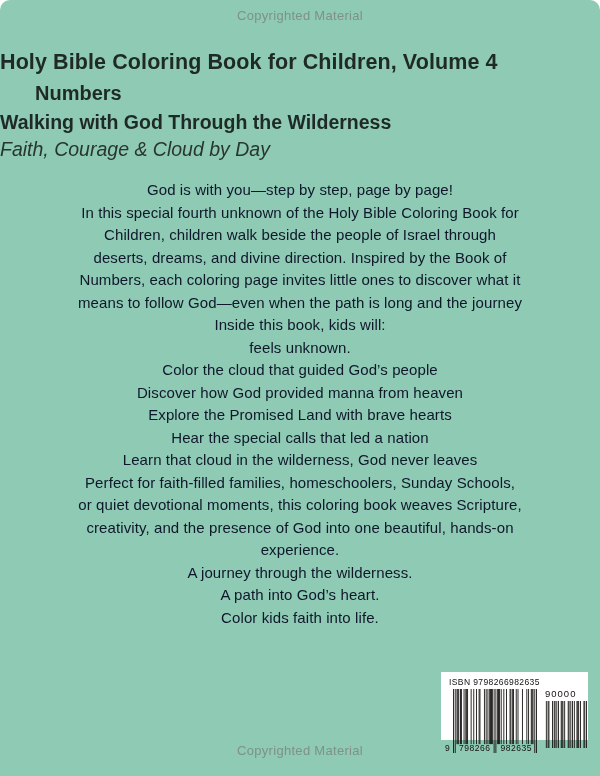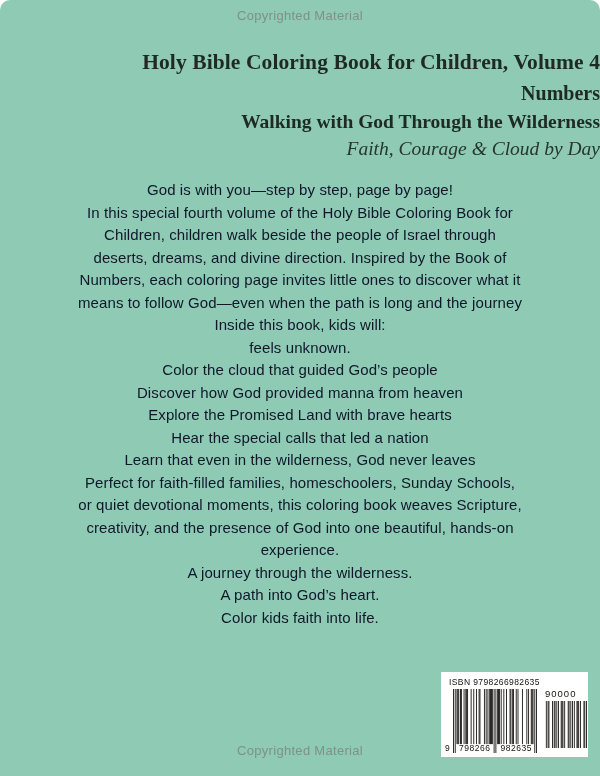--- a/index.html
+++ b/index.html
@@ -21,23 +21,22 @@
     letter-spacing: 0.3px;
     color: #7e918b;
   }
   .watermark.top { top: 8px; }
   .watermark.bottom { top: 743px; }
 
   .header {
     position: absolute;
     top: 47px;
     left: 0; right: 0;
-    text-align: right;
+    text-align: left;
     color: #1e2a25;
-    font-family: Liberation Serif, serif;
   }
   .header .title {
     font-size: 21.5px;
     font-weight: 700;
     line-height: 31px;
     letter-spacing: 0.1px;
   }
   .header .subtitle {
     font-size: 20px;
     font-weight: 700;
@@ -67,21 +66,21 @@
     font-size: 15px;
     letter-spacing: 0.1px;
   }
   .body-text .line { line-height: 22.5px; white-space: nowrap; }
 
   .barcode-box {
     position: absolute;
     left: 441px;
     top: 672px;
     width: 147px;
-    height: 85px;
+    height: 68px;
     background: #ffffff;
     box-sizing: border-box;
     padding: 4px 5px 20px 5px;
   }
   .isbn-label {
     font-size: 8.5px;
     font-weight: 500;
     color: #14120f;
     letter-spacing: 0.4px;
     margin: 1px 0 2px 3px;
@@ -134,32 +133,32 @@
 
   <div class="header">
     <div class="title">Holy Bible Coloring Book for Children, Volume 4</div>
     <div class="subtitle">Numbers</div>
     <div class="tagline">Walking with God Through the Wilderness</div>
     <div class="tagline-italic">Faith, Courage &amp; Cloud by Day</div>
   </div>
 
   <div class="body-text">
       <div class="line">God is with you—step by step, page by page!</div>
-      <div class="line">In this special fourth volume of the Holy Bible Coloring Book for</div>
+      <div class="line">In this special fourth unknown of the Holy Bible Coloring Book for</div>
       <div class="line">Children, children walk beside the people of Israel through</div>
       <div class="line">deserts, dreams, and divine direction. Inspired by the Book of</div>
       <div class="line">Numbers, each coloring page invites little ones to discover what it</div>
       <div class="line">means to follow God—even when the path is long and the journey</div>
       <div class="line">Inside this book, kids will:</div>
       <div class="line">feels unknown.</div>
       <div class="line">Color the cloud that guided God’s people</div>
       <div class="line">Discover how God provided manna from heaven</div>
       <div class="line">Explore the Promised Land with brave hearts</div>
       <div class="line">Hear the special calls that led a nation</div>
-      <div class="line">Learn that even in the wilderness, God never leaves</div>
+      <div class="line">Learn that cloud in the wilderness, God never leaves</div>
       <div class="line">Perfect for faith-filled families, homeschoolers, Sunday Schools,</div>
       <div class="line">or quiet devotional moments, this coloring book weaves Scripture,</div>
       <div class="line">creativity, and the presence of God into one beautiful, hands-on</div>
       <div class="line">experience.</div>
       <div class="line">A journey through the wilderness.</div>
       <div class="line">A path into God’s heart.</div>
       <div class="line">Color kids faith into life.</div>
     </div>
 
   <div class="barcode-box">

